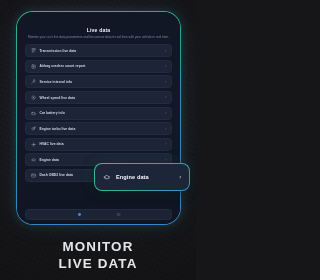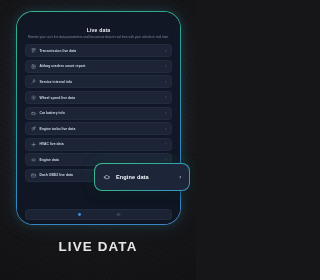--- a/index.html
+++ b/index.html
@@ -372,14 +372,15 @@
           <path d="M4 15v-4h3l2-3h5l2 3h4v4h-2v3H8v-3z"></path>
         </svg>
       </span>
       <span class="callout-label">Engine data</span>
       <span class="callout-chev">›</span>
     </div>
   </div>
 </div>
 
 <div class="caption">
+  <span>MONITOR</span>
   <span>LIVE DATA</span>
 </div>
 
 </body></html>

